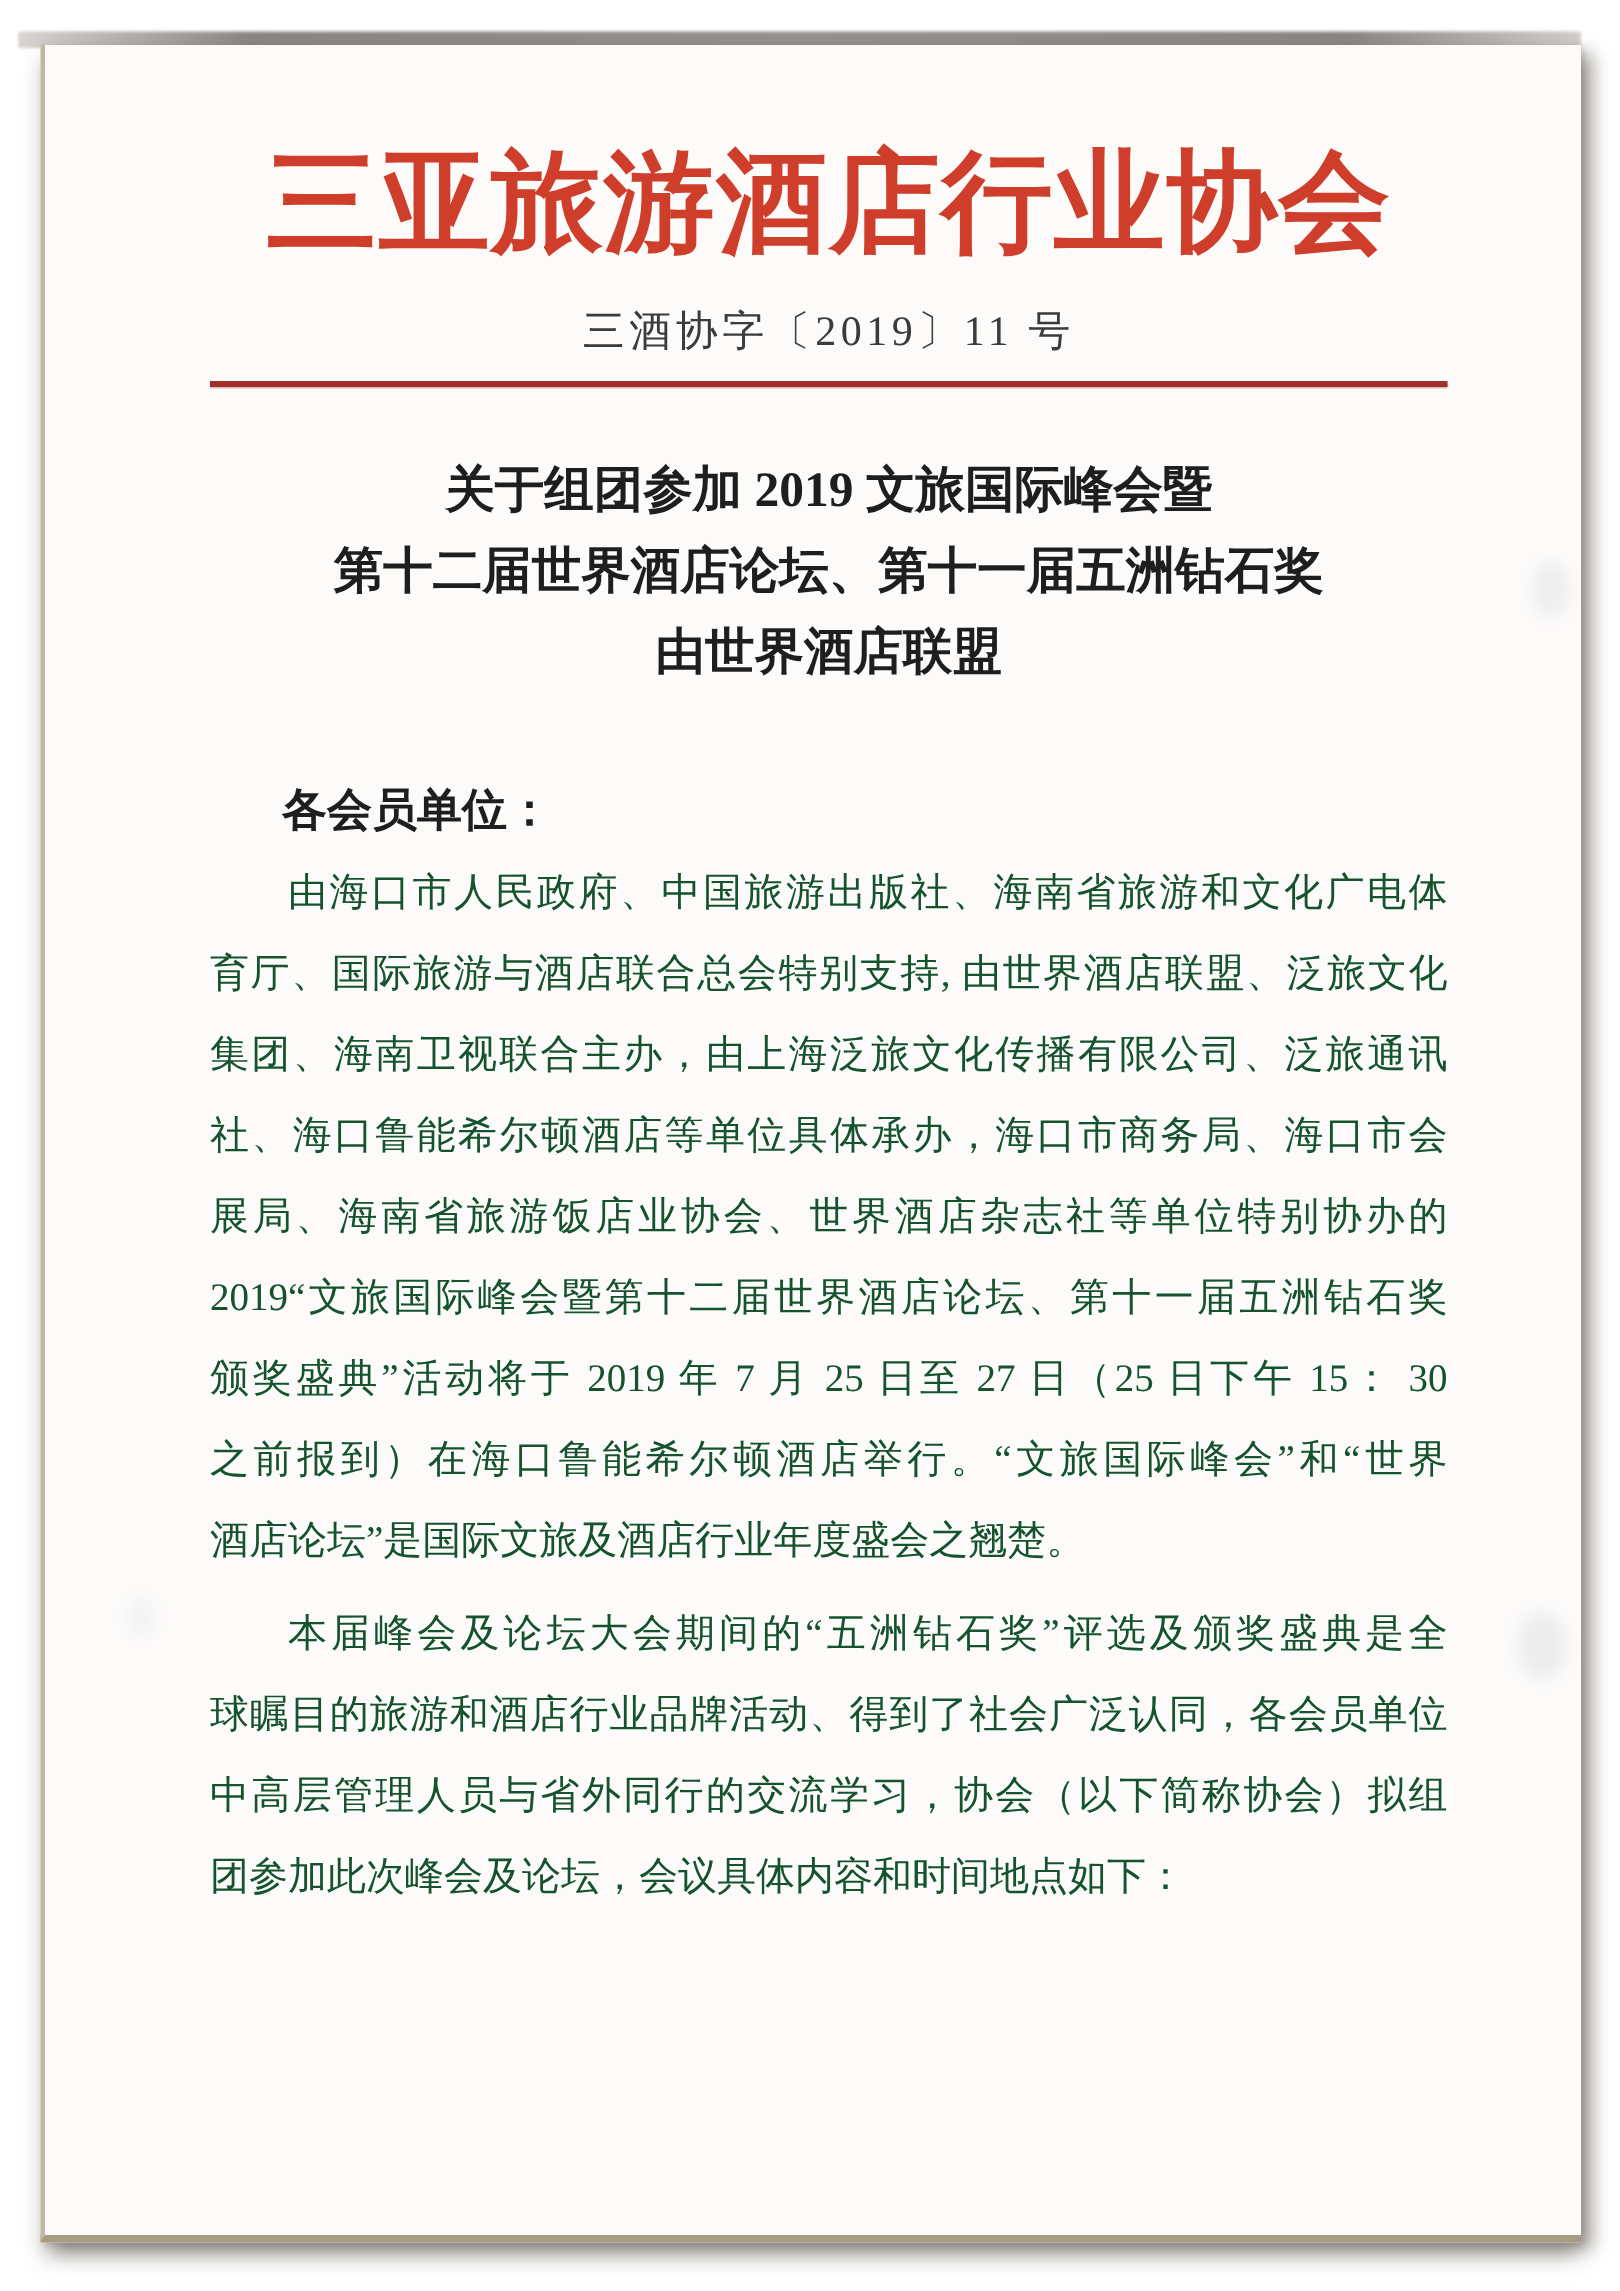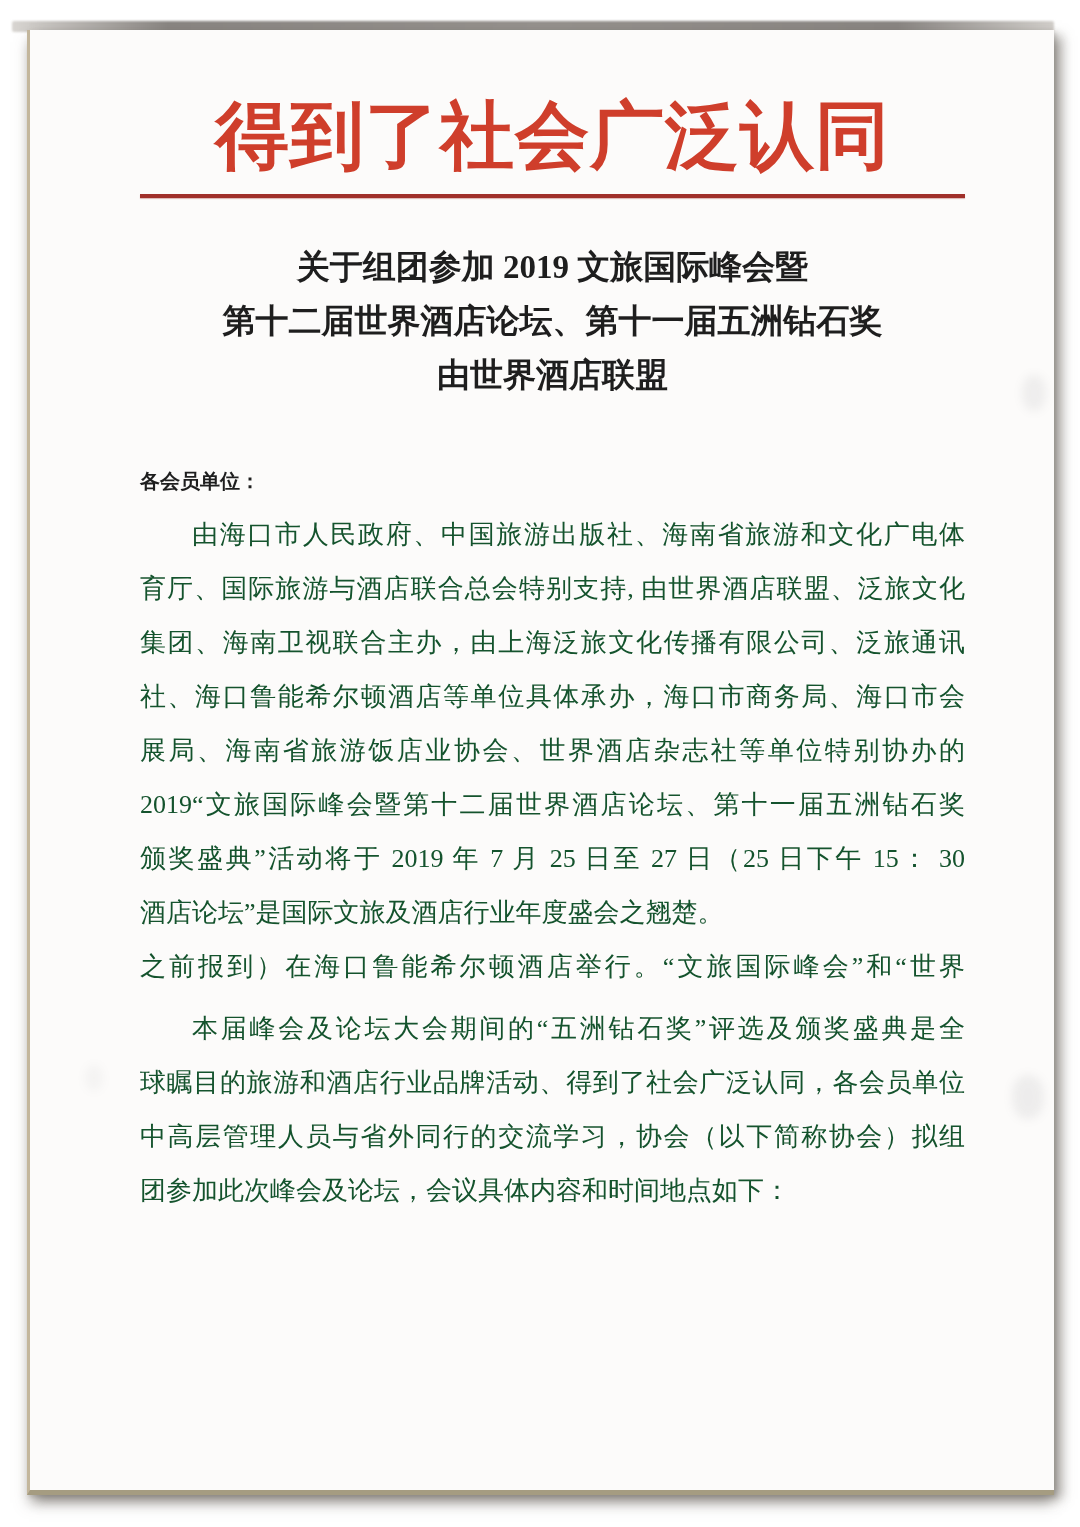--- a/index.html
+++ b/index.html
@@ -64,24 +64,25 @@
   .title-block { margin-top: 42px; }
   .title-line {
     font-size: 33px;
     font-weight: bold;
     line-height: 54px;
     text-align: center;
     color: #1e1e1e;
   }
   .salutation {
     margin-top: 52px;
-    font-size: 20px;
+    font-size: 30px;
     font-weight: bold;
     line-height: 54px;
     color: #1e1e1e;
+    margin-left: 48px;
   }
   .para { margin: 0; }
   .para-2 { margin-top: 8px; }
   .bline {
     font-size: 26px;
     line-height: 54px;
     color: #14532d;
     white-space: nowrap;
   }
   .bline.fill {
@@ -103,43 +104,44 @@
   .smudge-3 { left: 55px;  top: 1035px; width: 18px; height: 26px; opacity: 0.06; }
 </style>
 </head>
 <body>
 
 <div class="top-band"></div>
 
 <div class="paper">
   <div class="content">
 
-    <div class="org-name">得到了社会广泛认同</div>
+    <div class="org-name">三亚旅游酒店行业协会</div>
 
+    <div class="doc-number">三酒协字〔2019〕11 号</div>
 
     <div class="red-rule"></div>
 
     <div class="title-block">
       <div class="title-line">关于组团参加 2019 文旅国际峰会暨</div>
       <div class="title-line">第十二届世界酒店论坛、第十一届五洲钻石奖</div>
       <div class="title-line">由世界酒店联盟</div>
     </div>
 
     <div class="salutation">各会员单位：</div>
 
     <div class="para para-1">
       <div class="bline fill indent">由海口市人民政府、中国旅游出版社、海南省旅游和文化广电体</div>
       <div class="bline fill">育厅、国际旅游与酒店联合总会特别支持, 由世界酒店联盟、泛旅文化</div>
       <div class="bline fill">集团、海南卫视联合主办，由上海泛旅文化传播有限公司、泛旅通讯</div>
       <div class="bline fill">社、海口鲁能希尔顿酒店等单位具体承办，海口市商务局、海口市会</div>
       <div class="bline fill">展局、海南省旅游饭店业协会、世界酒店杂志社等单位特别协办的</div>
       <div class="bline fill">2019“文旅国际峰会暨第十二届世界酒店论坛、第十一届五洲钻石奖</div>
       <div class="bline fill">颁奖盛典”活动将于 2019 年 7 月 25 日至 27 日（25 日下午 15： 30</div>
+      <div class="bline fill">之前报到）在海口鲁能希尔顿酒店举行。“文旅国际峰会”和“世界</div>
       <div class="bline last">酒店论坛”是国际文旅及酒店行业年度盛会之翘楚。</div>
-      <div class="bline fill">之前报到）在海口鲁能希尔顿酒店举行。“文旅国际峰会”和“世界</div>
     </div>
 
     <div class="para para-2">
       <div class="bline fill indent">本届峰会及论坛大会期间的“五洲钻石奖”评选及颁奖盛典是全</div>
       <div class="bline fill">球瞩目的旅游和酒店行业品牌活动、得到了社会广泛认同，各会员单位</div>
       <div class="bline fill">中高层管理人员与省外同行的交流学习，协会（以下简称协会）拟组</div>
       <div class="bline last">团参加此次峰会及论坛，会议具体内容和时间地点如下：</div>
     </div>
 
   </div>

